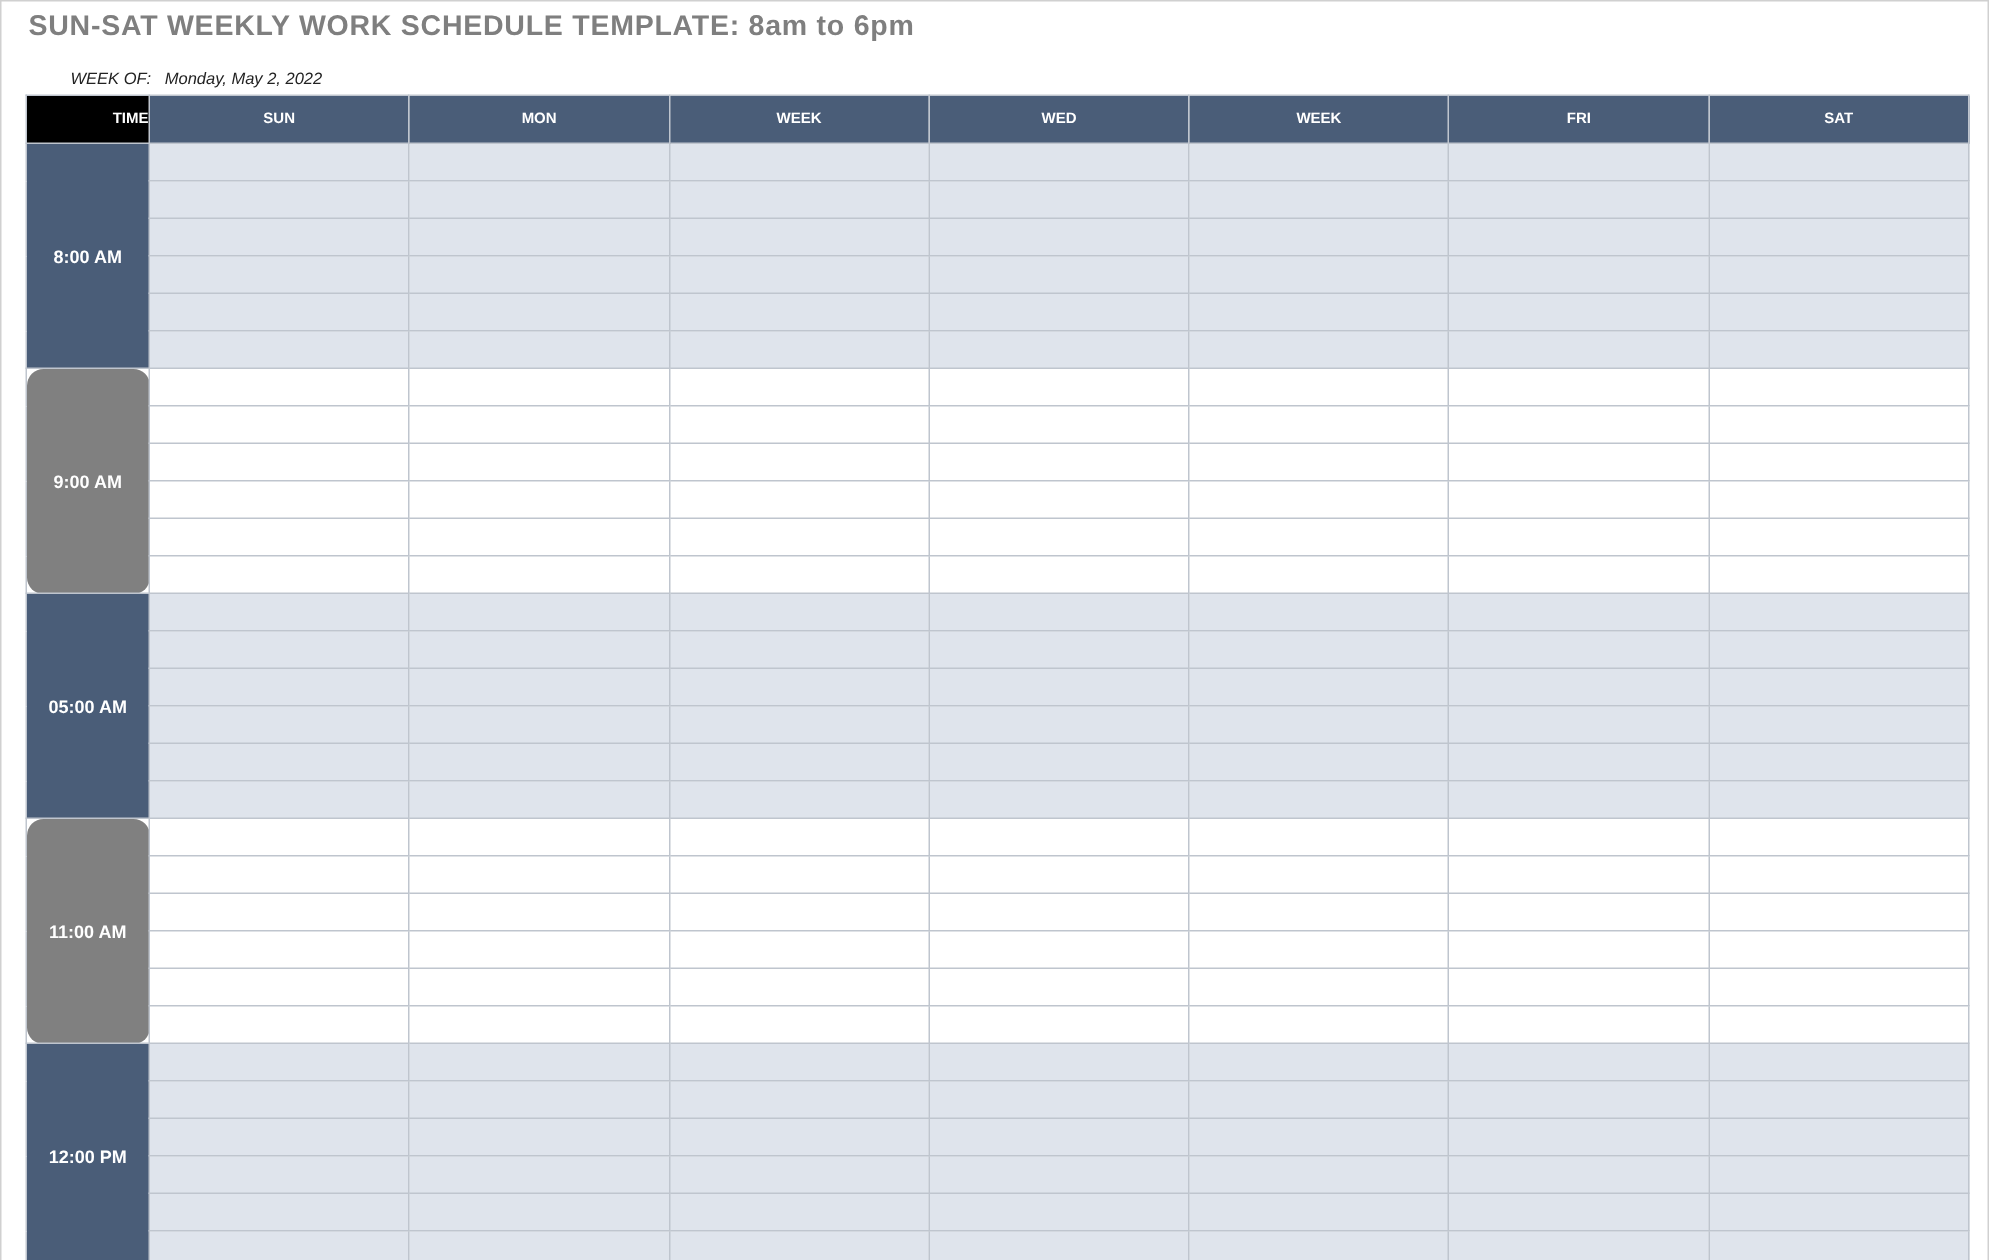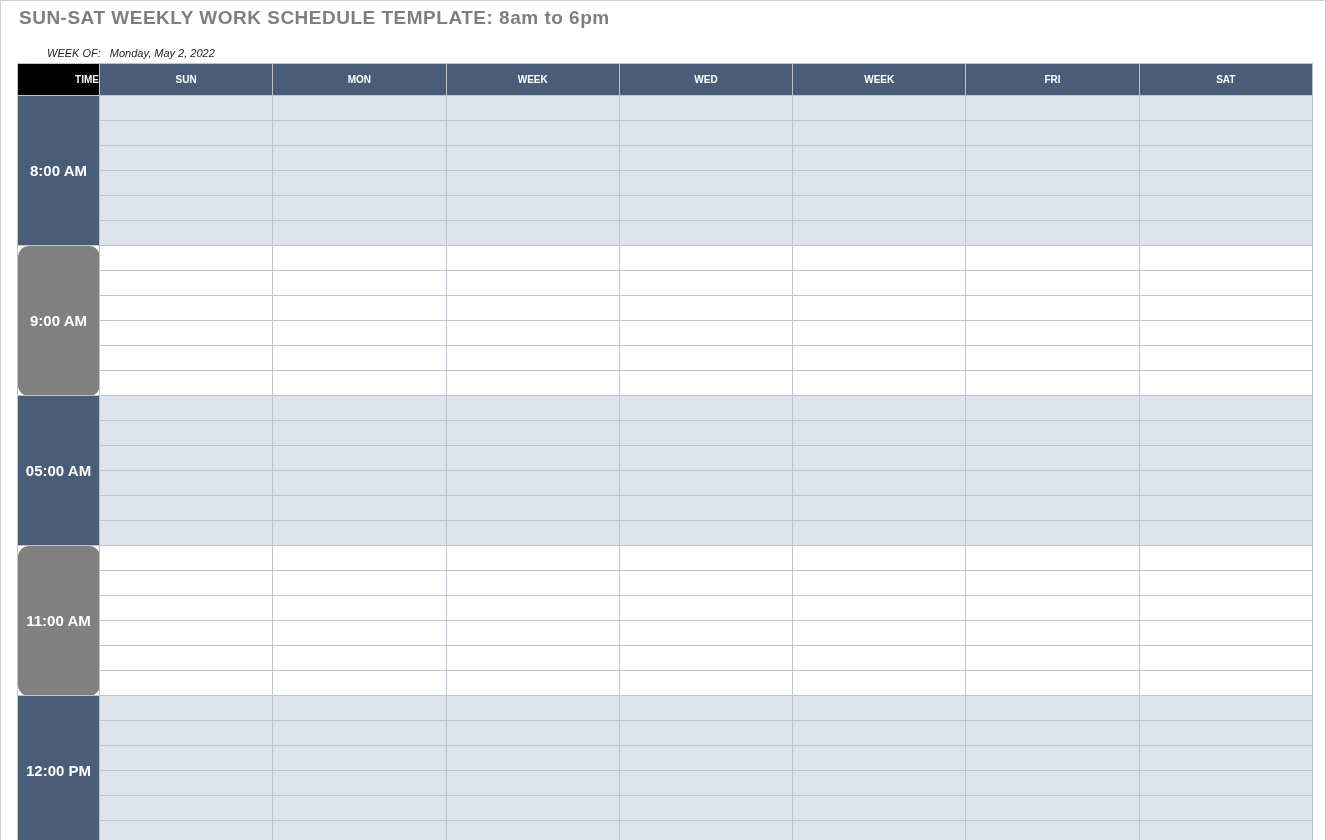--- a/index.html
+++ b/index.html
@@ -51,21 +51,21 @@
   th.hdr-day {
     background: #4a5d78;
     color: #fff;
     font-size: 10px;
     font-weight: bold;
     height: 32px;
     text-align: center;
   }
   td.time-cell {
     color: #fff;
-    font-size: 15px;
+    font-size: 12px;
     font-weight: bold;
     text-align: center;
     vertical-align: middle;
     width: 82px;
   }
   td.time-cell.navy { background: #4a5d78; }
   td.time-cell.gray { background: #808080; border-radius: 11px; }
   td.slot {
     height: 25px;
   }

